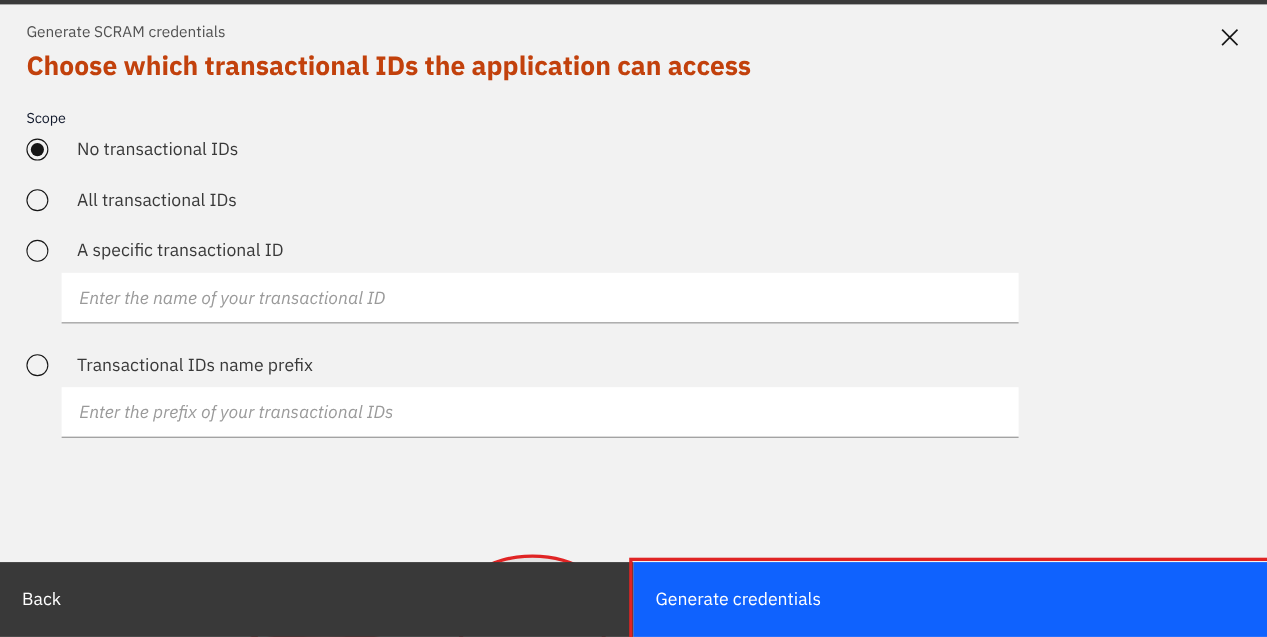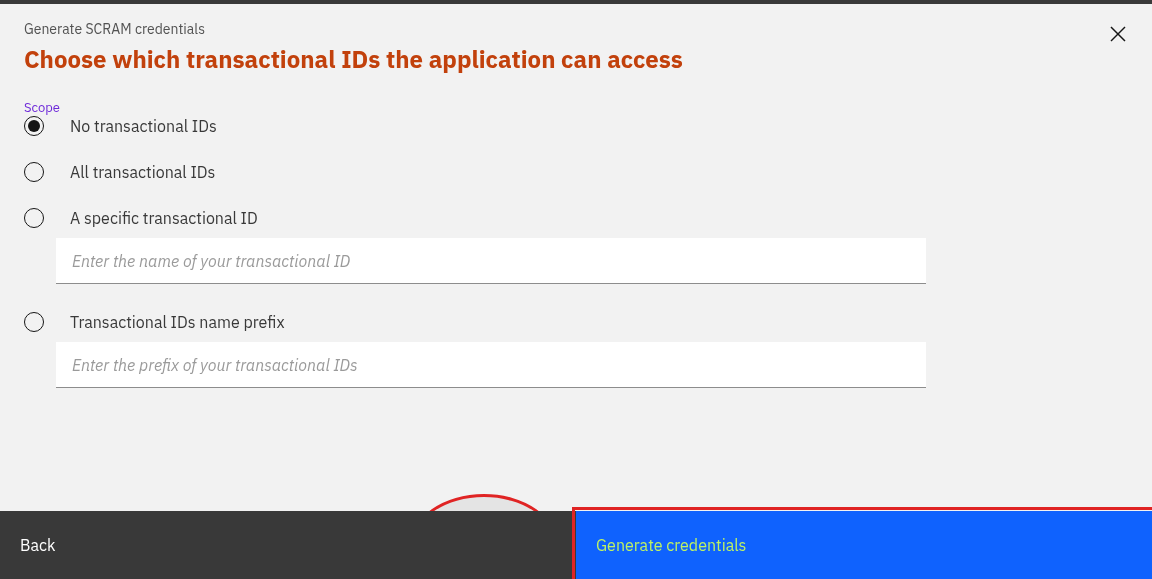--- a/index.html
+++ b/index.html
@@ -31,21 +31,22 @@
   }
   .heading {
     font-size: 24px;
     color: #c2410c;
     font-weight: 700;
     margin: 0 0 24px 0;
     line-height: 1.3;
   }
   .scope-label {
     font-size: 13px;
-    color: #6d28d9;
+    color: #0f172a;
+    margin-bottom: 10px;
   }
   .option {
     display: flex;
     align-items: center;
     margin-bottom: 26px;
     gap: 16px;
   }
   .option-with-input { margin-bottom: 10px; text-align: right; }
   .radio {
     width: 20px;
@@ -108,21 +109,21 @@
     background: #393939;
     color: #fff;
     display: flex;
     align-items: center;
     padding-left: 20px;
     font-size: 16px;
   }
   .footer-gen {
     width: 50%;
     background: #0f62fe;
-    color: #bef264;
+    color: #ffffff;
     display: flex;
     align-items: center;
     padding-left: 20px;
     font-size: 16px;
     position: relative;
   }
   .footer-gen::before {
     content: "";
     position: absolute;
     inset: -4px -8px -4px -4px;

